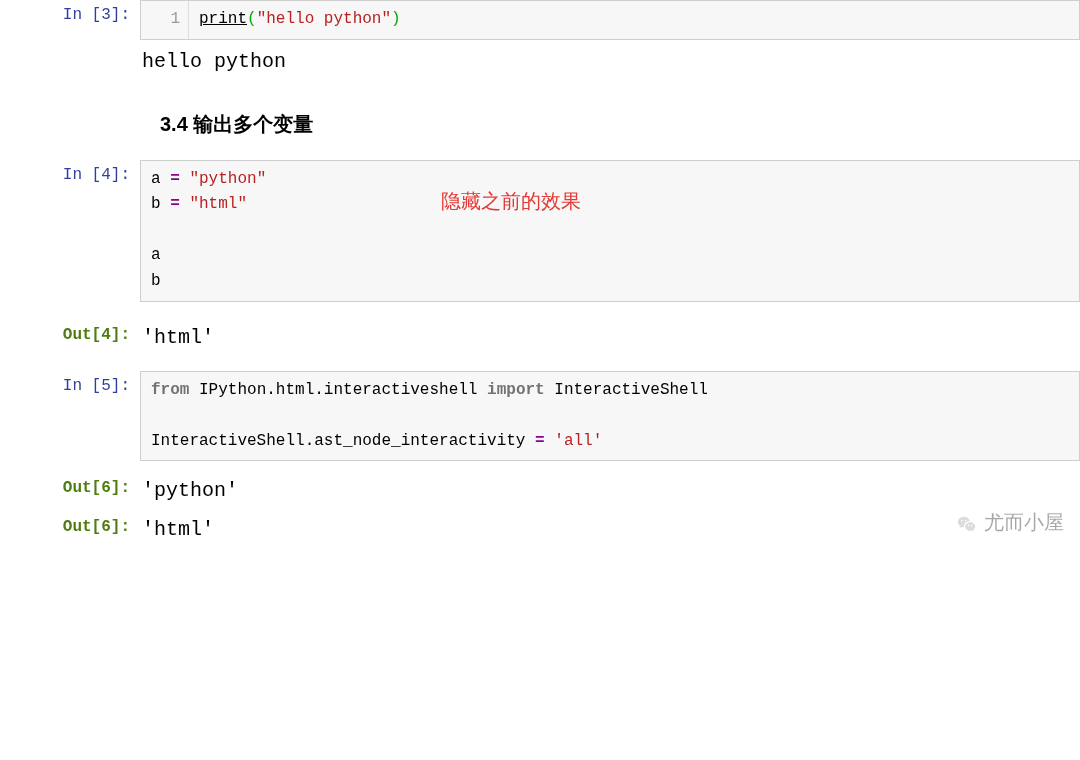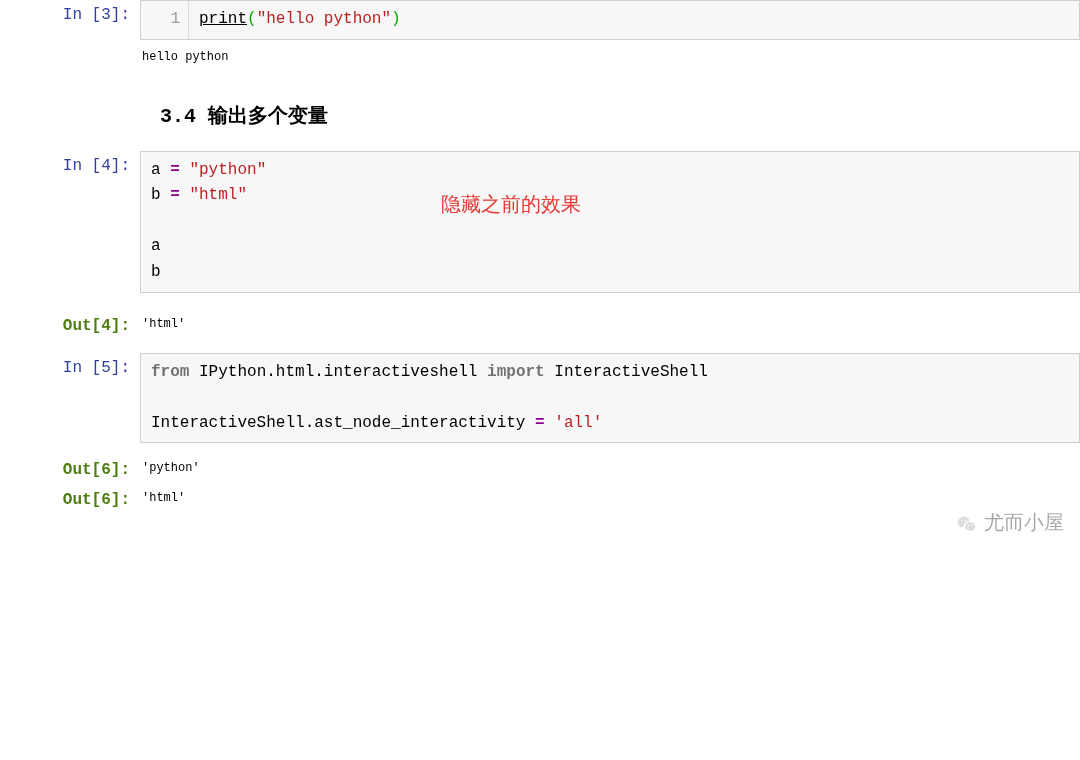--- a/index.html
+++ b/index.html
@@ -55,46 +55,45 @@
     flex: 1;
     padding: 6px 10px;
     white-space: pre;
     overflow: hidden;
     position: relative;
   }
 
   .out-text {
     flex: 1;
     font-family: "SFMono-Regular", Menlo, Consolas, "Courier New", monospace;
-    font-size: 12px;
+    font-size: 20px;
     padding: 6px 0 4px 2px;
     white-space: pre;
   }
 
   .section-heading {
     font-weight: 700;
     font-size: 20px;
     margin: 34px 0 22px 160px;
-    font-family: Liberation Mono, monospace;
   }
 
   .tok-fn    { color: #000; text-decoration: underline; }
   .tok-paren { color: #0a0; }
   .tok-str   { color: #BA2121; }
   .tok-op    { color: #8b008b; font-weight: 600; }
   .tok-kw    { color: #737373; font-weight: 700; }
   .tok-name  { color: #000; }
 
   .annotation-red {
     color: #e53935;
-    font-family: Liberation Mono, monospace;
+    font-family: Liberation Serif, serif;
     font-size: 20px;
     position: absolute;
     left: 300px;
-    top: 38px;
+    top: 24px;
     white-space: nowrap;
   }
 
   .watermark {
     position: absolute;
     right: 16px;
     bottom: 16px;
     display: flex;
     align-items: flex-end;
     gap: 6px;

